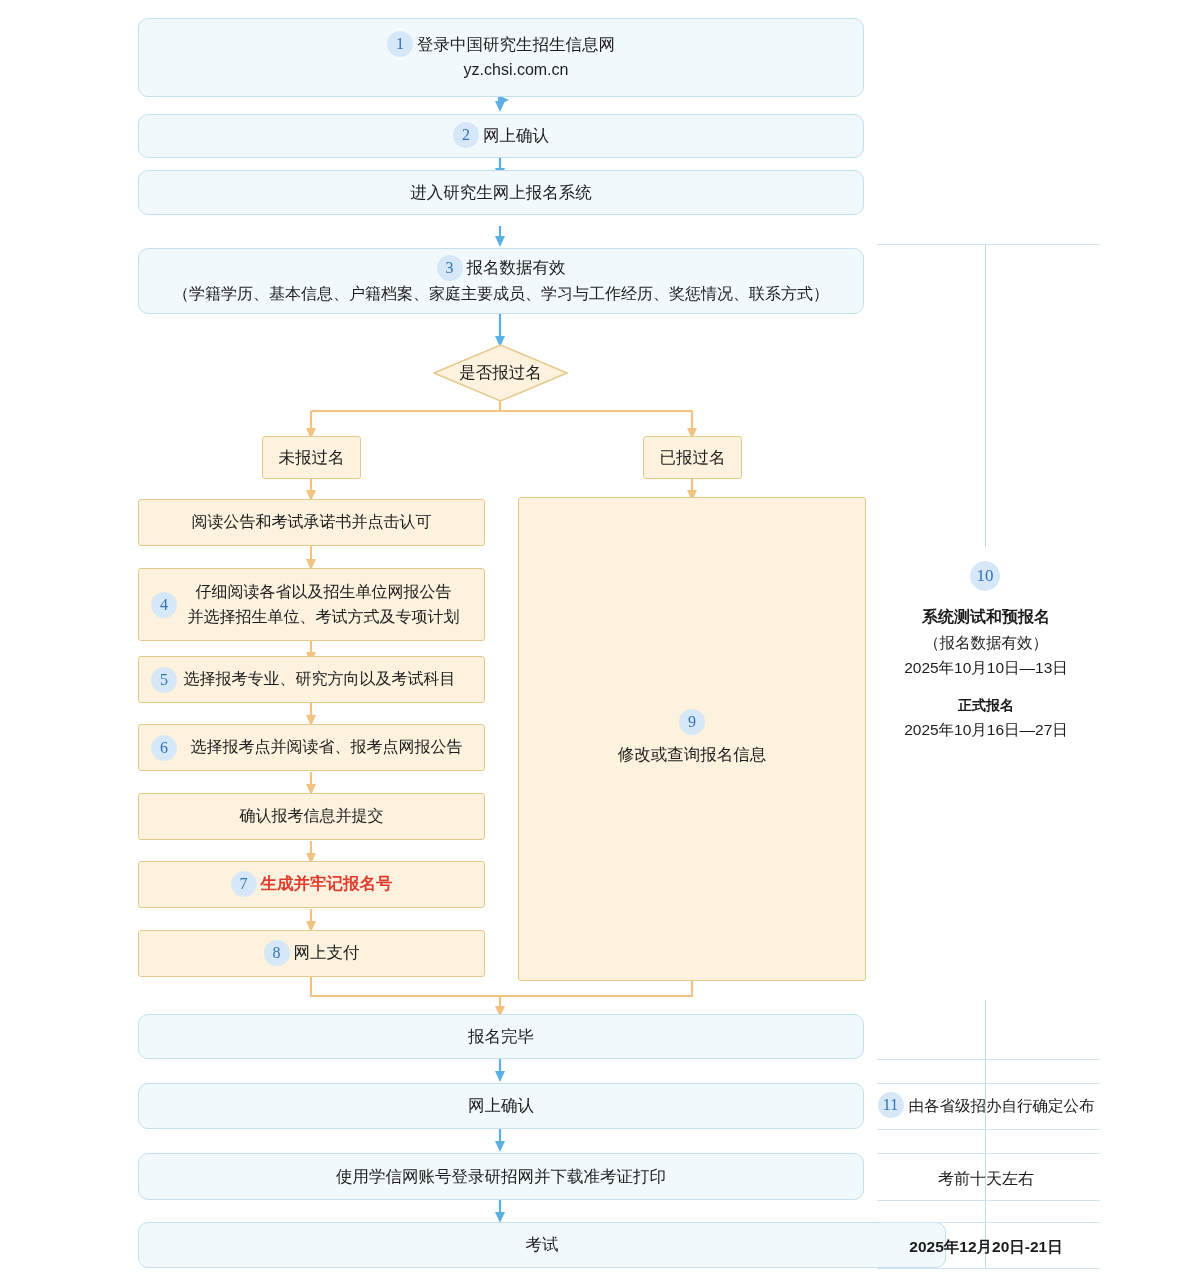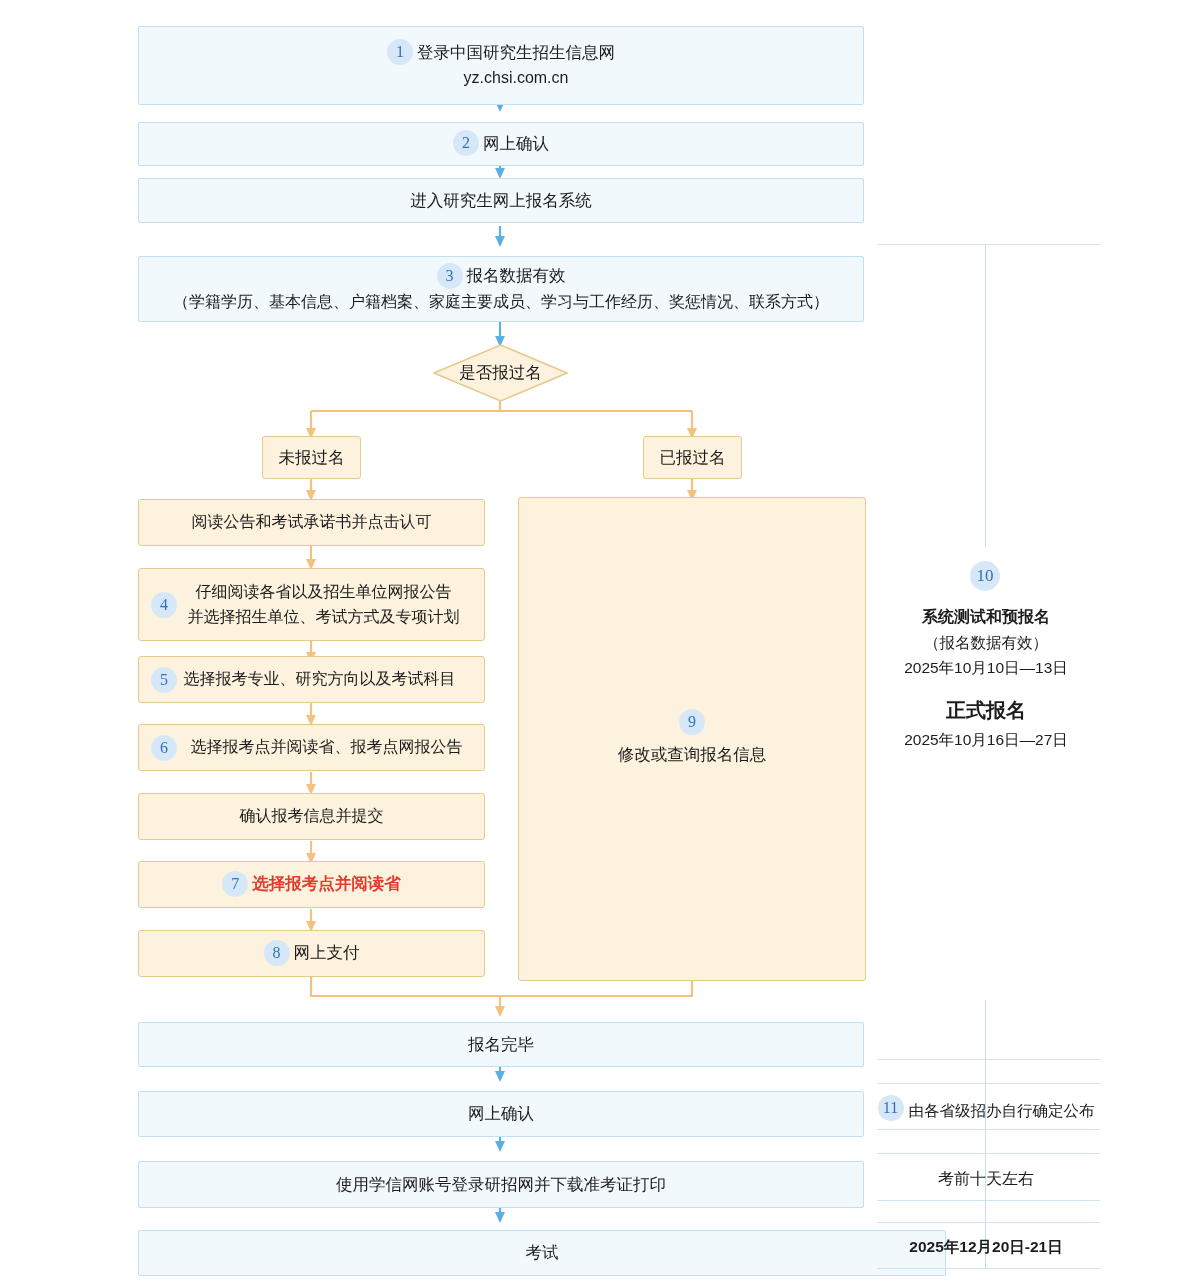--- a/index.html
+++ b/index.html
@@ -28,22 +28,21 @@
     box-sizing: border-box;
     display: flex;
     align-items: center;
     justify-content: center;
     text-align: center;
     line-height: 1.55;
   }
   .blue {
     background: #f2f9fd;
     border: 1px solid #c2e0ef;
-    border-radius: 2px;
-    margin-top: 8px;
+    border-radius: 10px;
   }
   .cream {
     background: #fcf2dd;
     border: 1px solid #e7c98d;
     border-radius: 3px;
   }
   .node .inner {
     display: block;
     width: 100%;
     padding: 0 10px;
@@ -89,21 +88,21 @@
 
   
   .side-text {
     position: absolute;
     text-align: center;
     line-height: 1.62;
   }
   .side-badge-row {
     position: absolute;
     display: flex;
-    align-items: flex-end;
+    align-items: center;
     justify-content: center;
   }
   .hline {
     position: absolute;
     height: 1px;
     background: #cfe6f2;
   }
   .vline {
     position: absolute;
     width: 1px;
@@ -217,21 +216,21 @@
     <span class="badge" style="position:absolute; left:12px; top:10px; margin:0;">6</span>
     <div class="inner t155" style="padding-left:40px;">选择报考点并阅读省、报考点网报公告</div>
   </div>
 
   <div class="node cream" style="left:138px; top:793px; width:347px; height:47px;">
     <div class="inner t155">确认报考信息并提交</div>
   </div>
 
   <div class="node cream" style="left:138px; top:861px; width:347px; height:47px;">
     <div class="inner t16">
-      <span class="badge">7</span><span class="red">选择报考点并阅读省</span>
+      <span class="badge">7</span><span class="red">生成并牢记报名号</span>
     </div>
   </div>
 
   <div class="node cream" style="left:138px; top:930px; width:347px; height:47px;">
     <div class="inner t16">
       <span class="badge">8</span><span>网上支付</span>
     </div>
   </div>
 
   <div class="node cream" style="left:518px; top:497px; width:348px; height:484px;">
@@ -262,21 +261,21 @@
   <div class="vline" style="left:985px; top:245px; height:302px;"></div>
 
   <div class="side-badge-row" style="left:935px; top:562px; width:100px; height:30px;">
     <span class="badge wide" style="margin:0;">10</span>
   </div>
 
   <div class="side-text" style="left:875px; top:604px; width:222px; font-size:15.5px;">
     <div class="nowrap" style="font-weight:bold;font-size:16px;">系统测试和预报名</div>
     <div class="nowrap">（报名数据有效）</div>
     <div class="nowrap">2025年10月10日—13日</div>
-    <div class="nowrap" style="font-weight:bold;font-size:20px;margin-top:14px;">正式报名</div>
+    <div class="nowrap" style="font-weight:bold;font-size:14px;margin-top:14px;">正式报名</div>
     <div class="nowrap">2025年10月16日—27日</div>
   </div>
 
   <div class="vline" style="left:985px; top:1000px; height:268px;"></div>
   <div class="hline" style="left:877px; top:1059px; width:223px;"></div>
   <div class="hline" style="left:877px; top:1083px; width:223px;"></div>
   <div class="hline" style="left:877px; top:1129px; width:223px;"></div>
   <div class="hline" style="left:877px; top:1153px; width:223px;"></div>
   <div class="hline" style="left:877px; top:1200px; width:223px;"></div>
   <div class="hline" style="left:877px; top:1222px; width:223px;"></div>

